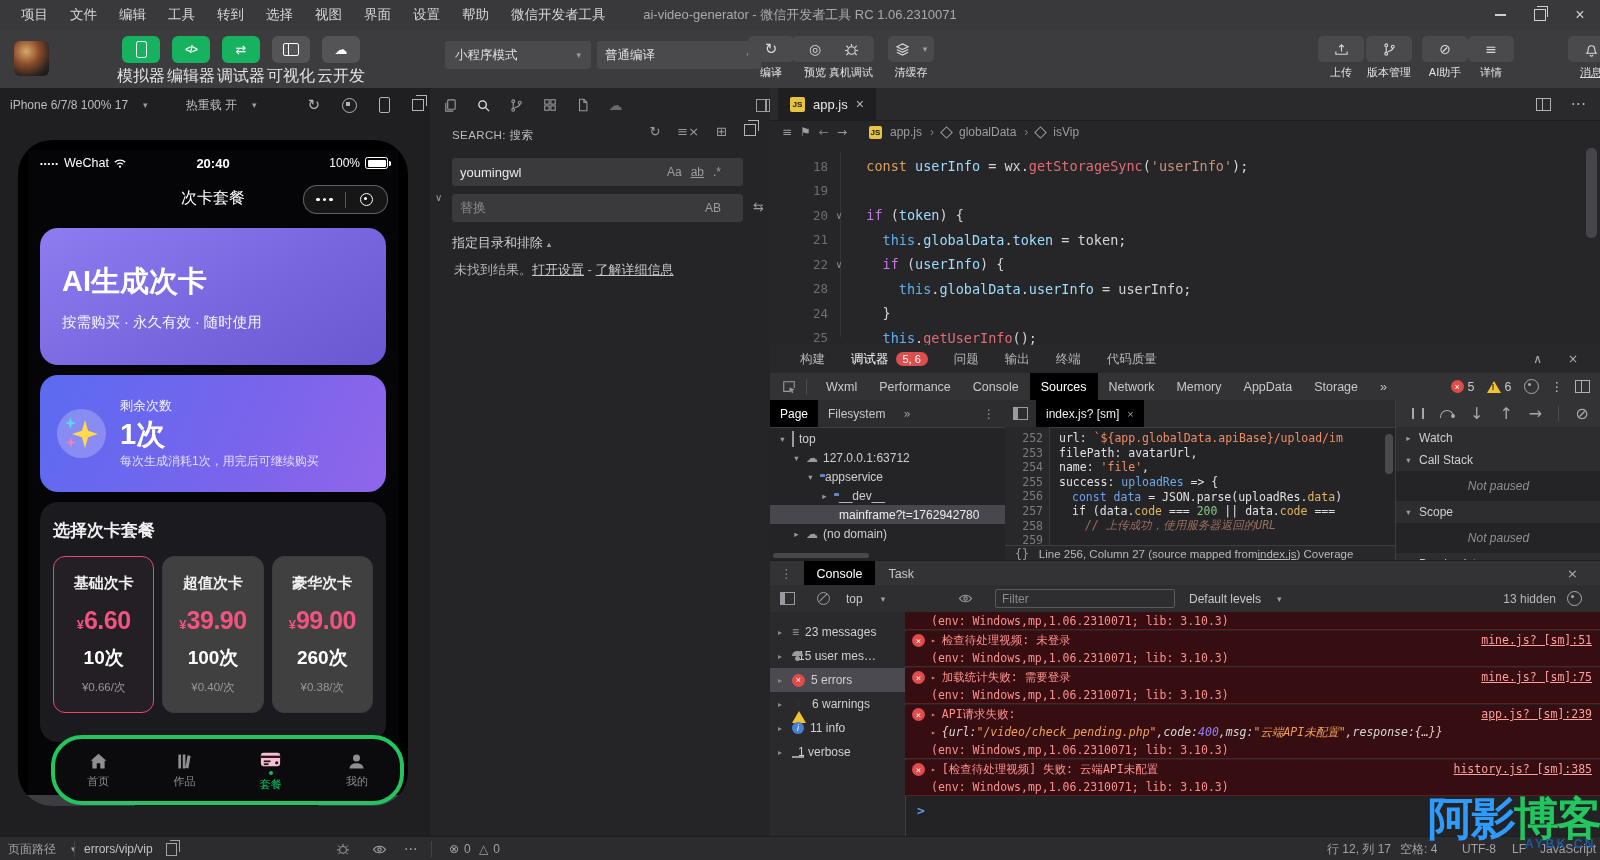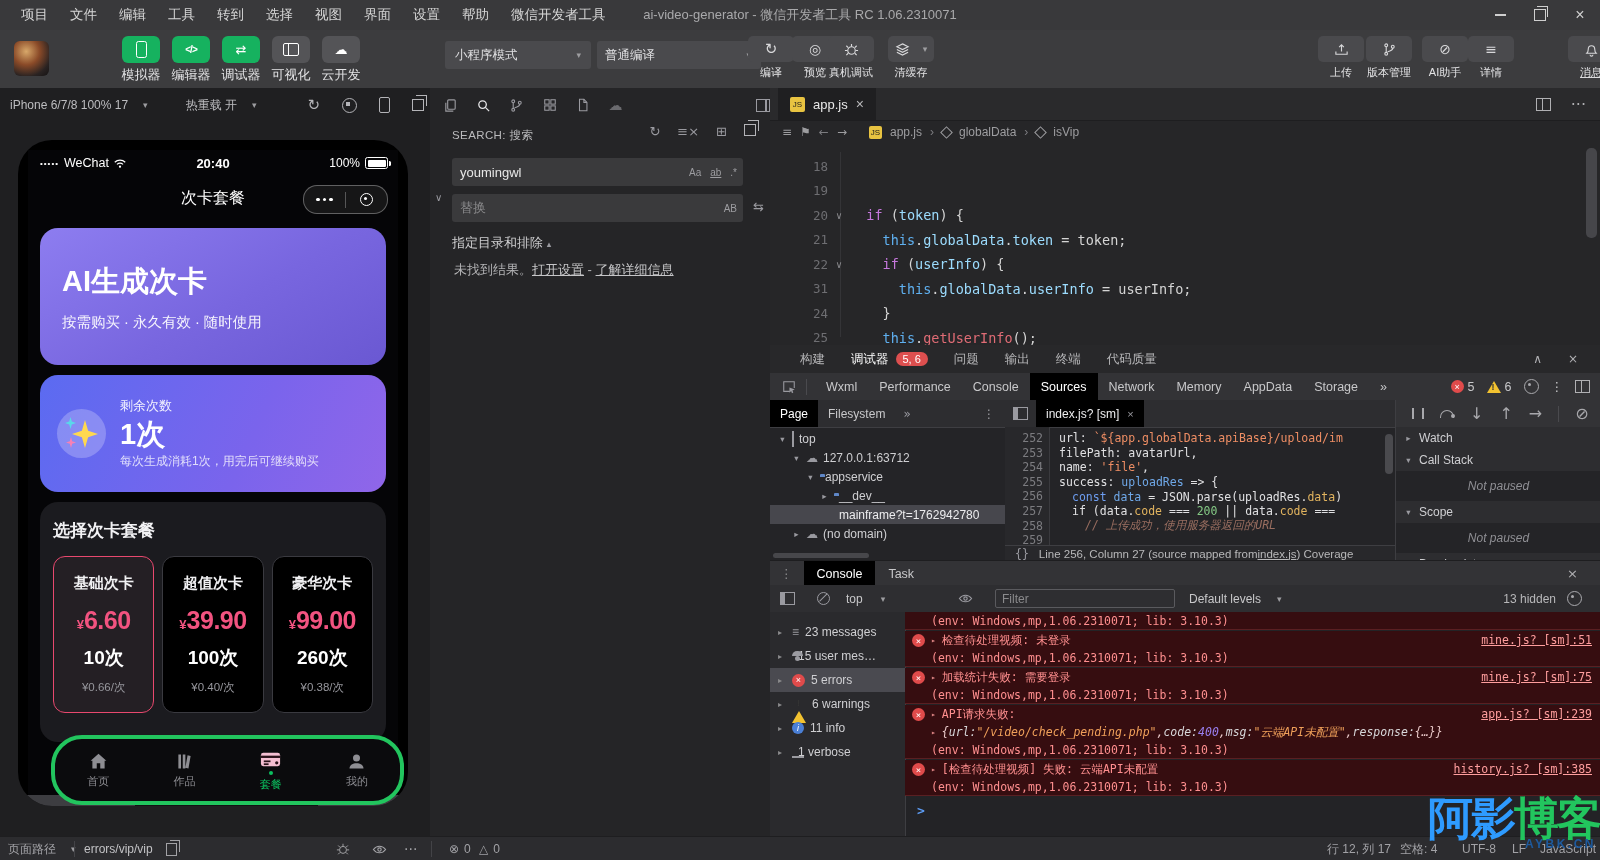--- a/index.html
+++ b/index.html
@@ -22,21 +22,21 @@
   .ic-close{font-size:16px;line-height:16px;}
 
   
   #toolbar{left:0;top:30px;width:1600px;height:58px;background:#3c3c3e;border-bottom:1px solid #2a2a2c;}
   #avatar{left:14px;top:11px;width:35px;height:35px;border-radius:6px;
     background:radial-gradient(circle at 35% 30%,#d8a86a 0%,#8a4a28 40%,#2a2322 75%,#151314 100%);}
   .toolbtn{position:absolute;top:6px;width:50px;display:flex;flex-direction:column;align-items:center;gap:3px;}
   .tooltile{width:38px;height:27px;border-radius:6px;display:flex;align-items:center;justify-content:center;color:#fff;}
   .tooltile.green{background:#16b25f;}
   .tooltile.gray{background:#545457;}
-  .toolbtn .lbl{font-size:13px;color:#e3e3e5;white-space:nowrap;}
+  .toolbtn .lbl{font-size:16px;color:#e3e3e5;white-space:nowrap;}
   .dropdown{position:absolute;top:11px;height:28px;background:#4a4a4d;border-radius:3px;display:flex;align-items:center;
     justify-content:space-between;padding:0 10px;font-size:12.5px;color:#e0e0e2;}
   .dd-caret{color:#9d9da0;font-size:9px;margin-left:10px;}
   .actbtn{position:absolute;top:6px;display:flex;flex-direction:column;align-items:center;gap:3px;color:#d8d8da;}
   .actbtn .tile2{height:26px;min-width:34px;border-radius:5px;background:#4a4a4d;display:flex;align-items:center;justify-content:center;padding:0 6px;gap:3px;}
   .actbtn .lbl{font-size:11px;color:#e3e3e5;white-space:nowrap;}
   .glyph{font-family:"DejaVu Sans",sans-serif;}
   .i-phone-sm{width:9px;height:15px;border:1.4px solid #fff;border-radius:2.5px;}
   .i-codetag{font-size:10px;font-weight:bold;color:#fff;letter-spacing:-1px;}
   .i-swap{font-size:13px;color:#fff;}
@@ -91,21 +91,21 @@
   .star.pink{left:9px;top:28px;width:10px;height:11px;background:#f781b5;}
   #balance .b-col{display:flex;flex-direction:column;gap:4px;}
   .b-label{font-size:13px;color:rgba(255,255,255,.92);}
   .b-value{font-size:29px;font-weight:bold;color:#fff;line-height:1.05;}
   .b-hint{font-size:12px;color:rgba(255,255,255,.78);}
 
   #packages{position:absolute;left:12px;top:352px;width:346px;height:240px;border-radius:18px;background:#1b1b1f;
     box-sizing:border-box;padding:17px 13px;}
   .pk-title{font-size:17px;font-weight:bold;color:#f2f2f4;}
   .pk-row{display:flex;gap:8px;margin-top:14px;}
-  .pk-card{flex:1;height:157px;border-radius:12px;background:#000000;border:1.5px solid #3a3a40;
+  .pk-card{flex:1;height:157px;border-radius:12px;background:#404040;border:1.5px solid #3a3a40;
     display:flex;flex-direction:column;align-items:center;box-sizing:border-box;}
   .pk-card.sel{border-color:#e8486e;background:#241f24;}
   .pk-name{font-size:15px;font-weight:bold;color:#f0f0f2;margin-top:17px;}
   .pk-price{margin-top:13px;color:#f25380;font-weight:bold;display:flex;align-items:baseline;}
   .pk-cur{font-size:13px;}
   .pk-amt{font-size:25px;letter-spacing:-.5px;}
   .pk-count{font-size:19px;font-weight:bold;color:#fff;margin-top:10px;}
   .pk-unit{font-size:11.5px;color:#97979d;margin-top:9px;}
 
   #tabbar{position:absolute;left:23px;top:585px;width:345px;height:62px;background:#0b0b0d;border:4px solid #22c55e;
@@ -122,34 +122,34 @@
   #activity .act{width:17px;display:flex;justify-content:center;}
   #activity .bright{color:#e6e6e8;}
   #activity .dim{color:#6a6a6e;}
   .i-collapse{width:12px;height:11px;border:1.3px solid #9a9aa0;position:relative;}
   .i-collapse::before{content:'';position:absolute;right:2.5px;top:0;bottom:0;width:1.3px;background:#9a9aa0;}
   #search-head{position:absolute;left:22px;top:40px;font-size:11.5px;color:#bbbbbd;letter-spacing:.4px;}
   #search-head-icons{position:absolute;right:14px;top:36px;display:flex;gap:17px;color:#9a9aa0;font-size:13px;}
   #search-toggle{position:absolute;left:5px;top:104px;color:#9a9aa0;font-size:10px;}
   .s-input{position:absolute;left:22px;width:291px;height:28px;background:#3a3a3c;border-radius:3px;
     font-size:13px;display:flex;align-items:center;padding:0 8px;box-sizing:border-box;color:#e8e8e8;}
-  .s-input .opts{position:absolute;right:6px;display:flex;gap:9px;font-size:10px;color:#9d9da1;align-items:center;}
+  .s-input .opts{position:absolute;right:22px;display:flex;gap:9px;font-size:12px;color:#9d9da1;align-items:center;}
   .opt-ww{text-decoration:underline;}
   .placeholder{color:#8a8a8c;}
   #replace-action{position:absolute;right:6px;top:111px;color:#9a9aa0;font-size:13px;}
   #scope-row{position:absolute;left:22px;top:146px;font-size:13px;color:#cfcfd1;}
   #scope-row .caret{color:#9a9aa0;font-size:9px;}
   #no-results{position:absolute;left:24px;top:173px;font-size:13px;color:#b4b4b6;}
   #no-results a{color:#c6c6c8;text-decoration:underline;cursor:pointer;}
 
   
   #editor{left:770px;top:88px;width:830px;height:257px;background:#262628;}
   #ed-tabs{position:absolute;left:0;top:0;width:830px;height:32px;background:#2a2a2c;border-bottom:1px solid #1e1e20;}
   #ed-tab{position:absolute;left:8px;top:0;height:32px;background:#1f1f21;display:flex;align-items:center;gap:8px;padding:0 12px;font-size:13px;color:#e8e8e8;}
-  .js-chip{width:15px;height:15px;background:#e8c341;color:#1a1a1a;font-size:8px;font-weight:normal;display:flex;align-items:center;justify-content:center;border-radius:2px;}
+  .js-chip{width:15px;height:15px;background:#e8c341;color:#1a1a1a;font-size:8px;font-weight:bold;display:flex;align-items:center;justify-content:center;border-radius:2px;}
   .tab-close{color:#b9b9bb;font-size:14px;}
   #ed-tabs-right{position:absolute;right:14px;top:0;height:32px;display:flex;align-items:center;gap:20px;color:#b0b0b3;}
   .i-split{width:13px;height:11px;border:1.3px solid #b0b0b3;position:relative;}
   .i-split::before{content:'';position:absolute;left:5px;top:0;bottom:0;width:1.3px;background:#b0b0b3;}
   #breadcrumb{position:absolute;left:0;top:32px;width:830px;height:24px;display:flex;align-items:center;font-size:12px;color:#9d9da0;gap:8px;padding-left:12px;}
   #breadcrumb .nav-ic{font-size:12px;}
   #breadcrumb .dim{color:#7c7c80;}
   .sym-diamond{width:7px;height:7px;border:1.2px solid #9d9da0;transform:rotate(45deg);display:inline-block;}
   #code{position:absolute;left:0;top:56px;width:830px;height:201px;font-family:"DejaVu Sans Mono",monospace;font-size:13.5px;}
   .cline{position:absolute;left:0;width:830px;height:24.5px;display:flex;align-items:center;}
@@ -686,20 +686,21 @@
       <span>globalData</span>
       <span class="dim">›</span>
       <span class="sym-diamond"></span>
       <span>isVip</span>
     </div>
     <div id="code">
       <div class="guide"></div>
     <div class="cline" style="top: 10px;">
           <span class="lno">18</span>
           <span class="fold"></span>
+          <span class="ctext"><span>  </span><span class="t-kw">const</span><span class="t-p"> </span><span class="t-v">userInfo</span><span class="t-p"> = wx.</span><span class="t-fn">getStorageSync</span><span class="t-p">(</span><span class="t-str">'userInfo'</span><span class="t-p">);</span></span>
         </div>
         <div class="cline" style="top: 34.5px;">
           <span class="lno">19</span>
           <span class="fold"></span>
           <span class="ctext"><span></span></span>
         </div>
         <div class="cline" style="top: 59px;">
           <span class="lno">20</span>
           <span class="fold">∨</span>
           <span class="ctext"><span>  </span><span class="t-kw2">if</span><span class="t-p"> (</span><span class="t-v">token</span><span class="t-p">) {</span></span>
@@ -708,21 +709,21 @@
           <span class="lno">21</span>
           <span class="fold"></span>
           <span class="ctext"><span>    </span><span class="t-kw3">this</span><span class="t-p">.</span><span class="t-prop">globalData</span><span class="t-p">.</span><span class="t-prop">token</span><span class="t-p"> = token;</span></span>
         </div>
         <div class="cline" style="top: 108px;">
           <span class="lno">22</span>
           <span class="fold">∨</span>
           <span class="ctext"><span>    </span><span class="t-kw2">if</span><span class="t-p"> (</span><span class="t-v">userInfo</span><span class="t-p">) {</span></span>
         </div>
         <div class="cline" style="top: 132.5px;">
-          <span class="lno">31</span>
+          <span class="lno">28</span>
           <span class="fold"></span>
           <span class="ctext"><span>      </span><span class="t-kw3">this</span><span class="t-p">.</span><span class="t-prop">globalData</span><span class="t-p">.</span><span class="t-prop">userInfo</span><span class="t-p"> = userInfo;</span></span>
         </div>
         <div class="cline" style="top: 157px;">
           <span class="lno">24</span>
           <span class="fold"></span>
           <span class="ctext"><span>    </span><span class="t-p">}</span></span>
         </div>
         <div class="cline" style="top: 181.5px;">
           <span class="lno">25</span>

